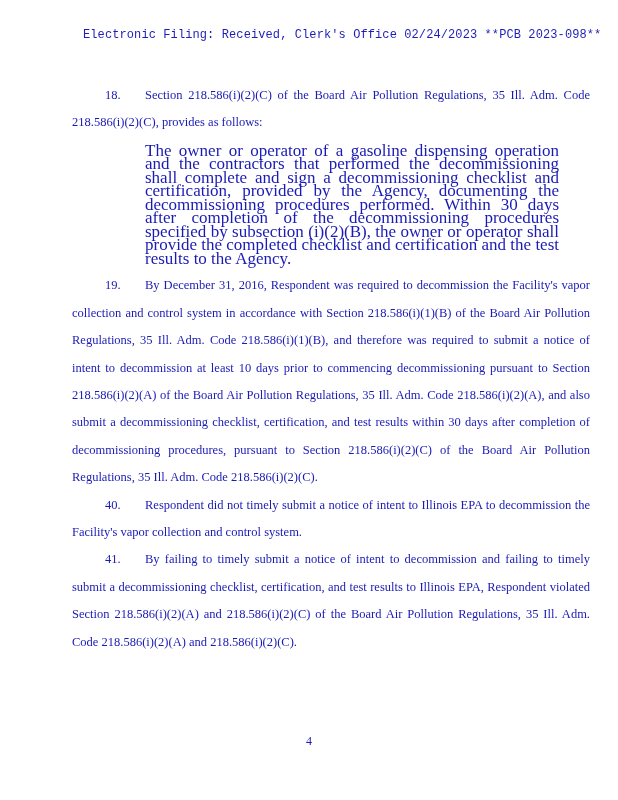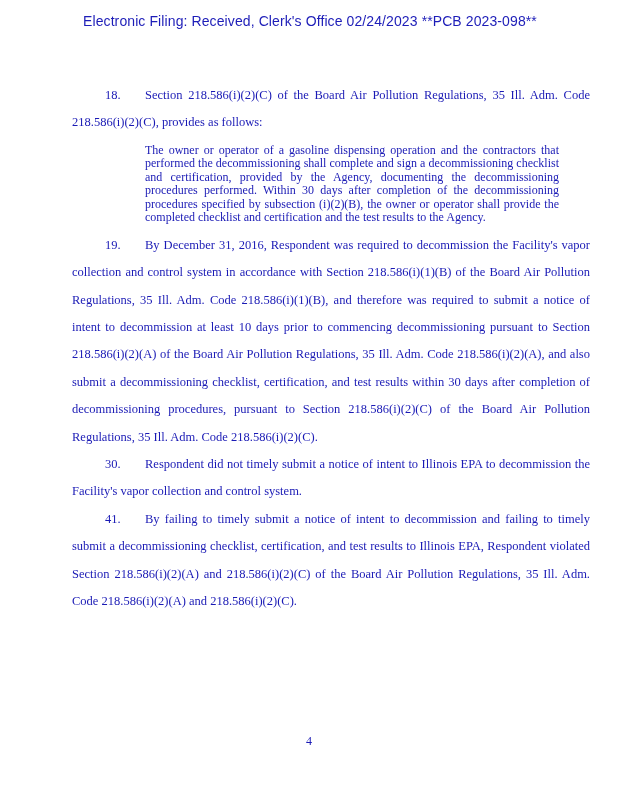--- a/index.html
+++ b/index.html
@@ -10,23 +10,23 @@
   .page {
     position: relative;
     width: 618px;
     height: 800px;
     background: #ffffff;
     overflow: hidden;
   }
   .filing-header {
     position: absolute;
     left: 83px;
-    top: 13px;
-    font-family: Liberation Sans, sans-serif;
-    font-size: 14px;
+    top: 28px;
+    font-family: Liberation Mono, monospace;
+    font-size: 12px;
     color: #1d1db8;
     letter-spacing: 0.1px;
     white-space: nowrap;
   }
   .doc-body {
     position: absolute;
     left: 72px;
     top: 82px;
     width: 518px;
     font-family: "Liberation Serif", "DejaVu Serif", serif;
@@ -42,21 +42,21 @@
   p.para .num {
     display: inline-block;
     width: 40px;
     text-indent: 0;
   }
   .blockquote {
     margin: 7px 0 7px 73px;
     width: 414px;
     text-align: justify;
     line-height: 13.5px;
-    font-size: 12px;
+    font-size: 17px;
   }
   .page-footer {
     position: absolute;
     left: 0;
     top: 734px;
     width: 618px;
     text-align: center;
     font-family: "Liberation Serif", "DejaVu Serif", serif;
     font-size: 12px;
     color: #1a1ab5;
@@ -75,21 +75,21 @@
       <span class="num">18.</span><span>Section 218.586(i)(2)(C) of the Board Air Pollution Regulations, 35 Ill. Adm. Code 218.586(i)(2)(C), provides as follows:</span>
     </p>
 
     <div class="blockquote">The owner or operator of a gasoline dispensing operation and the contractors that performed the decommissioning shall complete and sign a decommissioning checklist and certification, provided by the Agency, documenting the decommissioning procedures performed. Within 30 days after completion of the decommissioning procedures specified by subsection (i)(2)(B), the owner or operator shall provide the completed checklist and certification and the test results to the Agency.</div>
 
     <p class="para">
       <span class="num">19.</span><span>By December 31, 2016, Respondent was required to decommission the Facility's vapor collection and control system in accordance with Section 218.586(i)(1)(B) of the Board Air Pollution Regulations, 35 Ill. Adm. Code 218.586(i)(1)(B), and therefore was required to submit a notice of intent to decommission at least 10 days prior to commencing decommissioning pursuant to Section 218.586(i)(2)(A) of the Board Air Pollution Regulations, 35 Ill. Adm. Code 218.586(i)(2)(A), and also submit a decommissioning checklist, certification, and test results within 30 days after completion of decommissioning procedures, pursuant to Section 218.586(i)(2)(C) of the Board Air Pollution Regulations, 35 Ill. Adm. Code 218.586(i)(2)(C).</span>
     </p>
 
     <p class="para">
-      <span class="num">30.</span><span>Respondent did not timely submit a notice of intent to Illinois EPA to decommission the Facility's vapor collection and control system.</span>
+      <span class="num">40.</span><span>Respondent did not timely submit a notice of intent to Illinois EPA to decommission the Facility's vapor collection and control system.</span>
     </p>
 
 
     <p class="para">
       <span class="num">41.</span><span>By failing to timely submit a notice of intent to decommission and failing to timely submit a decommissioning checklist, certification, and test results to Illinois EPA, Respondent violated Section 218.586(i)(2)(A) and 218.586(i)(2)(C) of the Board Air Pollution Regulations, 35 Ill. Adm. Code 218.586(i)(2)(A) and 218.586(i)(2)(C).</span>
     </p>
 
   </div>
 
   <div class="page-footer">4</div>

